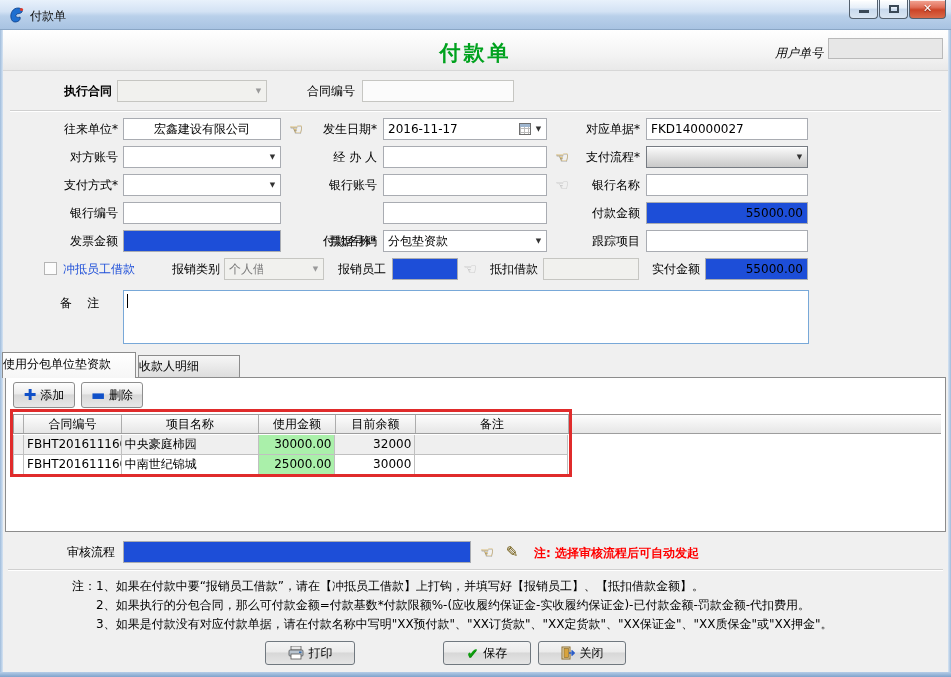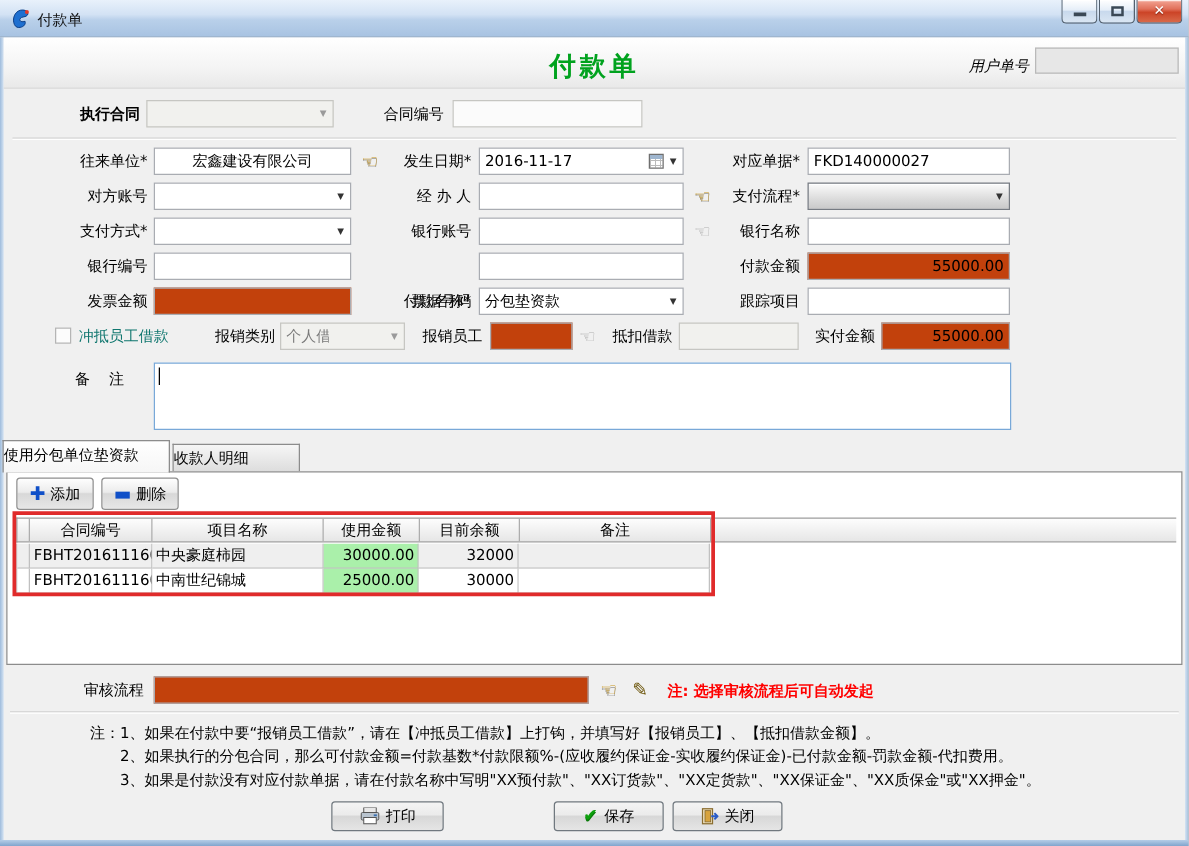--- a/index.html
+++ b/index.html
@@ -35,21 +35,21 @@
   .userno-lbl { position:absolute; left:768px; top:42px; width:55px;font-style:italic; }
   .userno-box { position:absolute; left:828px; top:38px; width:115px; height:21px;
     background:#e7e7e7; border:1px solid #b9b9b9; }
 
   
   .lbl { position:absolute; height:22px; line-height:22px; text-align:right; white-space:pre; }
   .lbl-l { text-align:left; }
   .ctl { position:absolute; height:22px; border:1px solid #a9acb2; background:#fff;
     font-family:"DejaVu Sans",sans-serif; font-size:12px; padding:0 4px; line-height:20px; }
   input.ctl { outline:none; }
-  .yellow { background:#c2410c; }
+  .yellow { background:#1d4ed8; }
   .num { text-align:right; }
   .dis-grey { background:#f1f1ee; border-color:#c6c6c2; color:#7a7a7a; }
   .dd { display:flex; align-items:center; padding:0 2px 0 4px; }
   .dd .val { flex:1; overflow:hidden; white-space:nowrap; }
   .arr { font-size:7px; color:#333; width:11px; text-align:center; }
   .arr.dim { color:#9a9a9a; }
   .hand { position:absolute; width:20px; height:22px; font-size:15px; line-height:22px;
     color:#c8951a; text-align:center; cursor:pointer; text-shadow:0 1px 0 #6b6b6b; }
   .hand.dim { color:#b0b0b0; text-shadow:none; }
   .flow-dd { background:linear-gradient(#fbfbfb,#dcdcdc 60%,#c9c9c9); border:1px solid #767b82;
@@ -196,21 +196,21 @@
   <input class="ctl yellow" style="left: 123px; top: 230px; width: 158px;" value="">
   <div class="lbl" style="left:295px;top:230px;width:82px;">付款名称*</div>
   <div class="ctl dd" style="left:383px;top:230px;width:164px;">
     <span class="val">分包垫资款</span>
     <span class="arr">▼</span>
   </div>
   <div class="lbl" style="left:556px;top:230px;width:84px;">跟踪项目</div>
   <input class="ctl" style="left: 646px; top: 230px; width: 162px;" value="">
 
   <span class="checkbox" style="left:44px;top:262px;"></span>
-  <div class="lbl lbl-l" style="left:63px;top:258px;width:90px;color:#0f766e;">冲抵员工借款</div>
+  <div class="lbl lbl-l" style="left:63px;top:258px;width:90px;color:#1d4ed8;">冲抵员工借款</div>
   <div class="lbl" style="left:158px;top:258px;width:62px;">报销类别</div>
   <div class="ctl dd dis-grey" style="left:224px;top:258px;width:100px;gap:47px;">
     <span class="val">个人借款</span>
     <span class="arr dim">▼</span>
   </div>
   <div class="lbl" style="left:328px;top:258px;width:58px;">报销员工</div>
   <input class="ctl yellow" style="left: 392px; top: 258px; width: 66px;" value="">
   <div class="hand dim" style="left:460px;top:258px;">☜</div>
   <div class="lbl" style="left:480px;top:258px;width:58px;">抵扣借款</div>
   <input class="ctl dis-grey" style="left: 543px; top: 258px; width: 96px;" value="">

